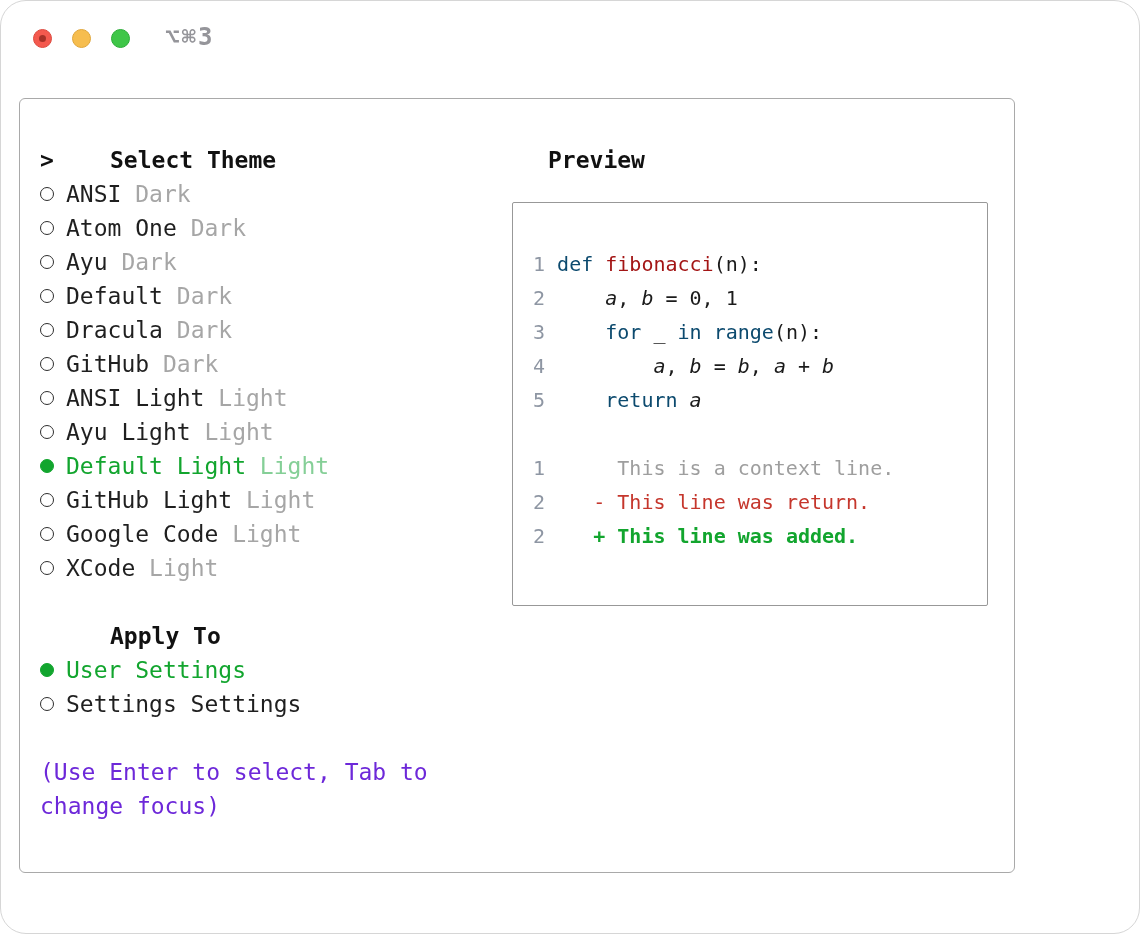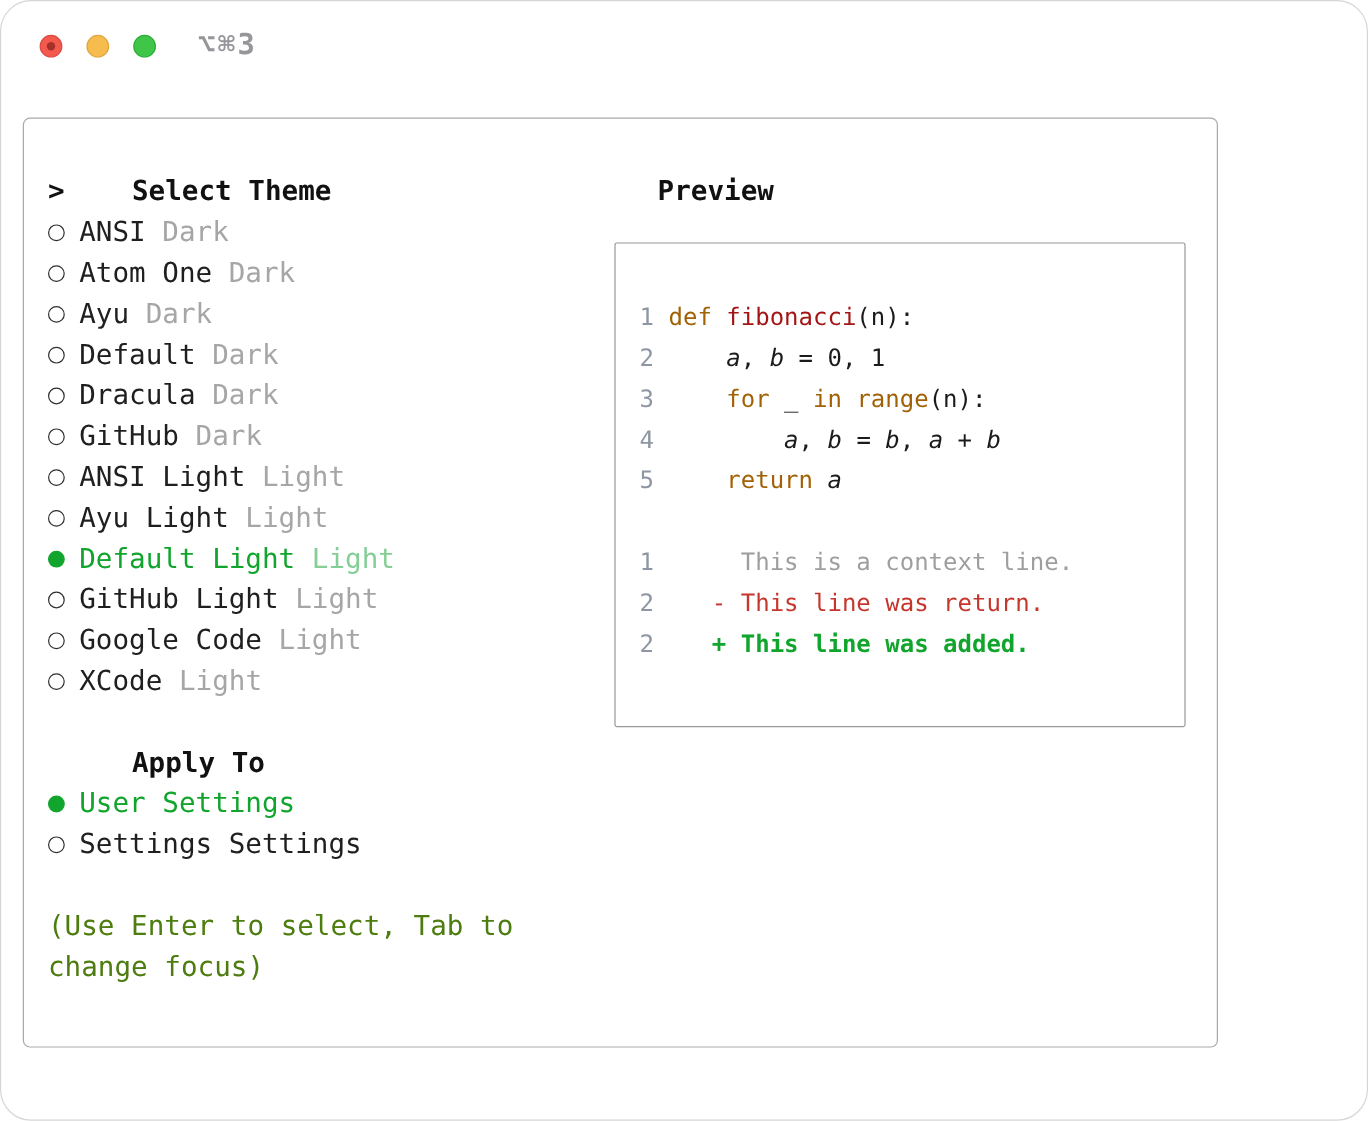--- a/index.html
+++ b/index.html
@@ -48,36 +48,36 @@
   .radio {
     width: 14px; height: 14px; border-radius: 50%;
     border: 1.5px solid #2e2e2e; box-sizing: border-box; display: inline-block;
   }
   .radio.sel { background: #12a52e; border-color: #12a52e; }
   .opt-name { color: #1f1f1f; }
   .opt-variant { color: #a6a6a6; }
   .row.selected .opt-name { color: #12a52e; }
   .row.selected .opt-variant { color: #85cf97; }
   .spacer { height: 34px; }
-  .hint { color: #4d7c0f; line-height: 34px; white-space: pre-line; }
+  .hint { color: #6d28d9; line-height: 34px; white-space: pre-line; }
   .preview-title-row {
     position: absolute; left: 484px; top: 44px;
     font-size: 23px; line-height: 34px;
   }
   .preview-box {
     position: absolute; left: 492px; top: 103px;
     width: 476px; height: 404px;
     border: 1px solid #989898; border-radius: 2px;
     box-sizing: border-box;
     padding: 44px 0 0 20px;
   }
   .code-line { height: 34px; line-height: 34px; font-size: 20px; white-space: pre; }
   .tk-num { color: #8e96a3; }
   .tk-pl  { color: #1b1b1b; }
-  .tk-kw  { color: #a16207; }
+  .tk-kw  { color: #0c4a6e; }
   .tk-fn  { color: #a31515; }
   .tk-var { color: #1b1b1b; font-style: italic; }
   .tk-ctx { color: #9e9e9e; margin-top: 34px; }
   .tk-del { color: #c5362c; }
   .tk-add { color: #12a52e; font-weight: bold; }
 </style>
 </head>
 <body>
 
 <div class="window">

